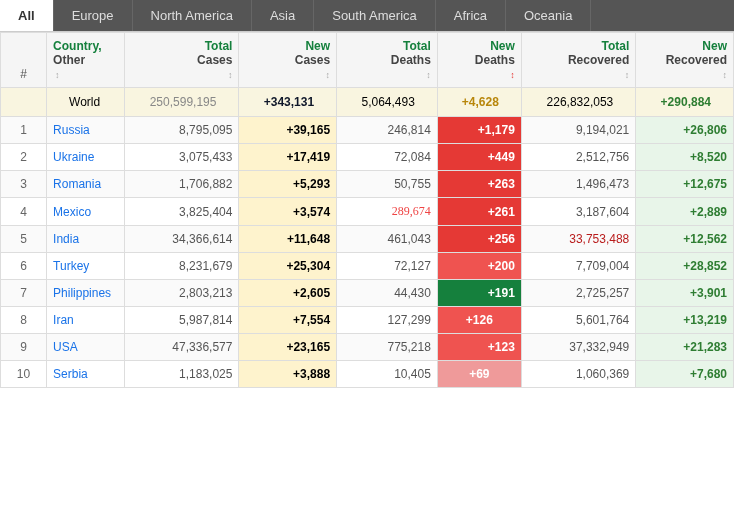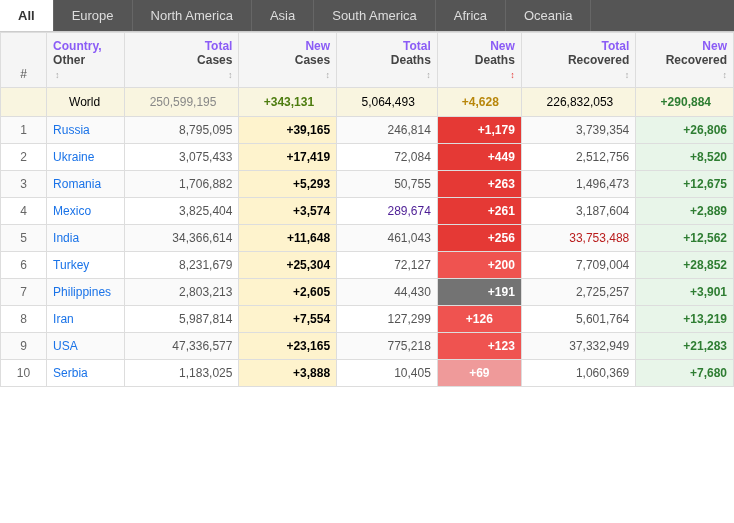--- a/index.html
+++ b/index.html
@@ -47,21 +47,21 @@
     }
     th .sort-icon {
       display: inline-block;
       font-size: 9px;
       color: #aaa;
       margin-left: 2px;
     }
     th .col-label {
       display: block;
       font-weight: bold;
-      color: #8b5cf6;
+      color: #15803d;
       font-size: 12px;
     }
 
     
     .world-row td {
       background: #f9f5e0;
       font-weight: normal;
       padding: 7px 22px;
       border: 1px solid #ddd;
       text-align: right;
@@ -110,34 +110,34 @@
         <th><span class="col-label">New</span><span style="display: block; font-weight: bold; color: rgb(68, 68, 68);">Deaths</span><span class="sort-icon" style="color: rgb(229, 57, 53);"> ↕</span></th>
         <th><span class="col-label">Total</span><span style="display: block; font-weight: bold; color: rgb(68, 68, 68);">Recovered</span><span class="sort-icon" style="color: rgb(170, 170, 170);"> ↕</span></th>
         <th><span class="col-label">New</span><span style="display: block; font-weight: bold; color: rgb(68, 68, 68);">Recovered</span><span class="sort-icon" style="color: rgb(170, 170, 170);"> ↕</span></th>
       </tr>
   </thead>
   <tbody id="table-body">
   <tr class="world-row">
         <td></td>
         <td>World</td>
         <td style="color: rgb(136, 136, 136);">250,599,195</td>
-        <td style="color: #4d7c0f; font-weight: bold;">+343,131</td>
+        <td style="color: #0f172a; font-weight: bold;">+343,131</td>
         <td>5,064,493</td>
         <td style="color: rgb(184, 134, 11); font-weight: bold;">+4,628</td>
         <td>226,832,053</td>
         <td style="color: rgb(46, 125, 50); font-weight: bold;">+290,884</td>
       </tr>
       <tr class="data-row">
         <td>1</td>
         <td><a href="#">Russia</a></td>
         <td style="color: rgb(85, 85, 85);">8,795,095</td>
         <td class="new-cases-cell">+39,165</td>
         <td style="color: rgb(85, 85, 85);">246,814</td>
         <td class="new-deaths-red">+1,179</td>
-        <td style="color: rgb(85, 85, 85);">3,739,354</td>
+        <td style="color: rgb(85, 85, 85);">9,194,021</td>
         <td class="new-recovered-green">+26,806</td>
       </tr>
       <tr class="data-row">
         <td>2</td>
         <td><a href="#">Ukraine</a></td>
         <td style="color: rgb(85, 85, 85);">3,075,433</td>
         <td class="new-cases-cell">+17,419</td>
         <td style="color: rgb(85, 85, 85);">72,084</td>
         <td class="new-deaths-red">+449</td>
         <td style="color: rgb(85, 85, 85);">2,512,756</td>
@@ -151,21 +151,21 @@
         <td style="color: rgb(85, 85, 85);">50,755</td>
         <td class="new-deaths-red">+263</td>
         <td style="color: rgb(85, 85, 85);">1,496,473</td>
         <td class="new-recovered-green">+12,675</td>
       </tr>
       <tr class="data-row">
         <td>4</td>
         <td><a href="#">Mexico</a></td>
         <td style="color: rgb(85, 85, 85);">3,825,404</td>
         <td class="new-cases-cell">+3,574</td>
-        <td style="color: #4c1d95;">289,674</td>
+        <td style="color: #ef4444; font-family: Liberation Serif, serif;">289,674</td>
         <td class="new-deaths-red">+261</td>
         <td style="color: rgb(85, 85, 85);">3,187,604</td>
         <td class="new-recovered-green">+2,889</td>
       </tr>
       <tr class="data-row">
         <td>5</td>
         <td><a href="#">India</a></td>
         <td style="color: rgb(85, 85, 85);">34,366,614</td>
         <td class="new-cases-cell">+11,648</td>
         <td style="color: rgb(85, 85, 85);">461,043</td>
@@ -182,21 +182,21 @@
         <td style="background: rgb(239, 83, 80); color: rgb(255, 255, 255); font-weight: bold;">+200</td>
         <td style="color: rgb(85, 85, 85);">7,709,004</td>
         <td class="new-recovered-green">+28,852</td>
       </tr>
       <tr class="data-row">
         <td>7</td>
         <td><a href="#">Philippines</a></td>
         <td style="color: rgb(85, 85, 85);">2,803,213</td>
         <td class="new-cases-cell">+2,605</td>
         <td style="color: rgb(85, 85, 85);">44,430</td>
-        <td style="background: #737373; color: rgb(255, 255, 255); font-weight: bold;">+191</td>
+        <td style="background: #15803d; color: rgb(255, 255, 255); font-weight: bold;">+191</td>
         <td style="color: rgb(85, 85, 85);">2,725,257</td>
         <td class="new-recovered-green">+3,901</td>
       </tr>
       <tr class="data-row">
         <td>8</td>
         <td><a href="#">Iran</a></td>
         <td style="color: rgb(85, 85, 85);">5,987,814</td>
         <td class="new-cases-cell">+7,554</td>
         <td style="color: rgb(85, 85, 85);">127,299</td>
         <td style="background: rgb(239, 83, 80); color: rgb(255, 255, 255); font-weight: bold; text-align: center;">+126</td>

